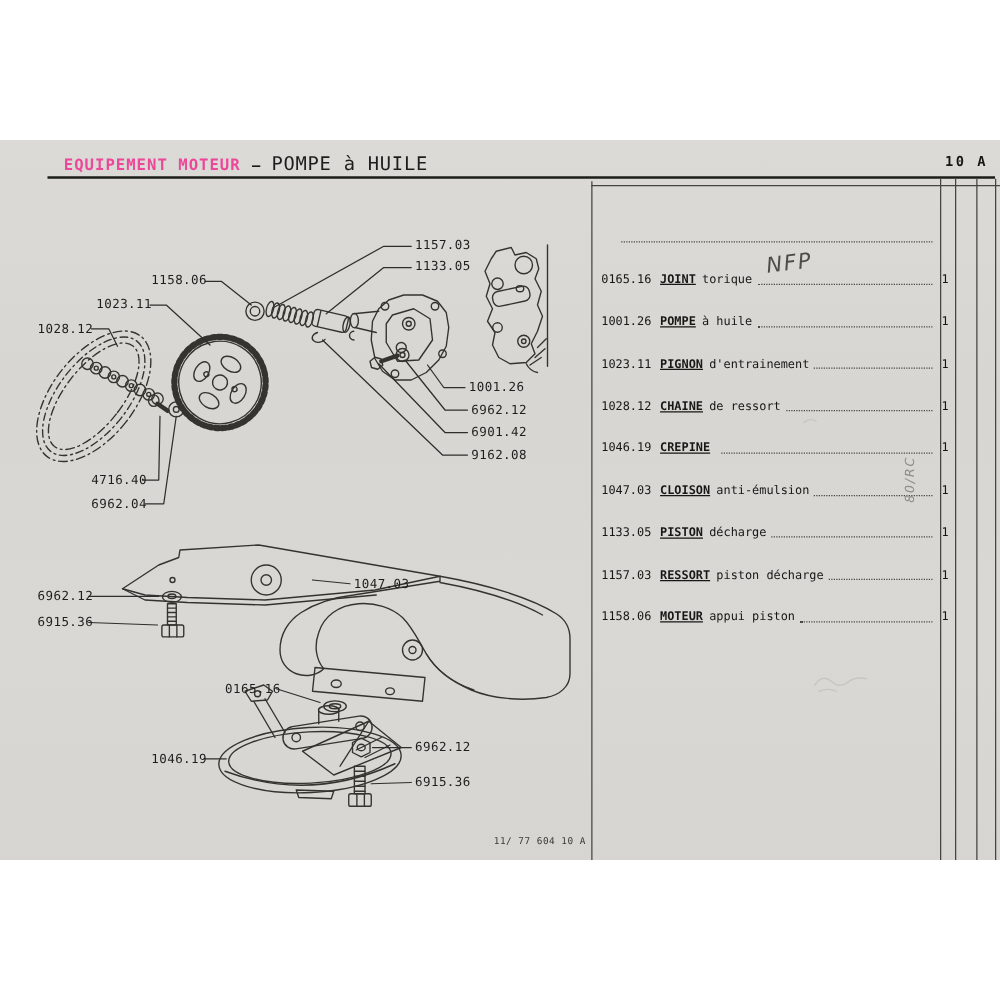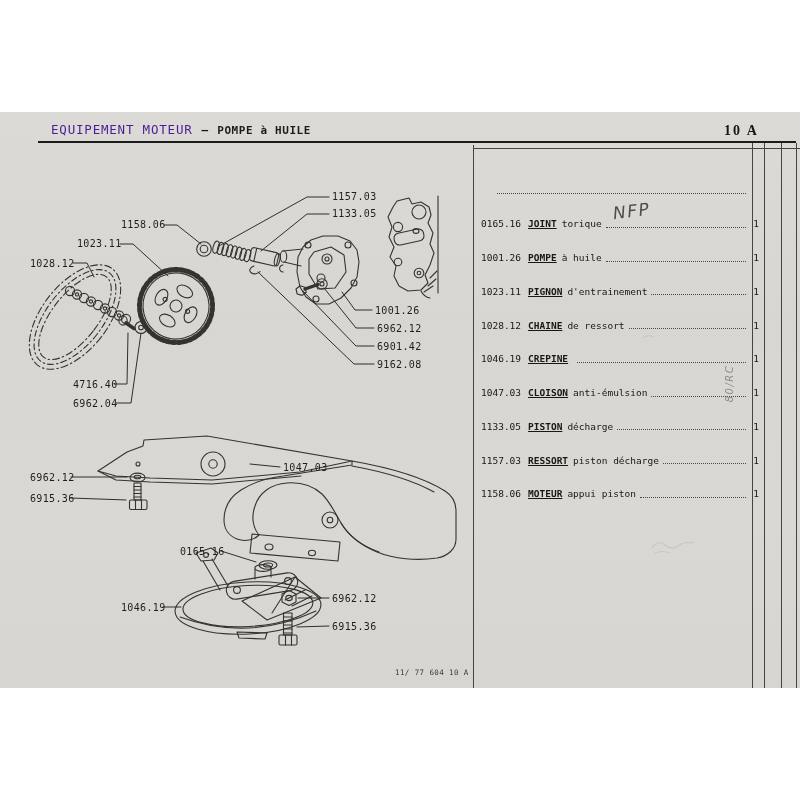--- a/index.html
+++ b/index.html
@@ -16,26 +16,26 @@
   }
   .scan{
     position:absolute;left:0;top:112px;width:800px;height:576px;
     background:linear-gradient(180deg,#dbdad6 0%,#d7d6d2 35%,#d9d8d4 70%,#d6d5d1 100%);
   }
   
   .hdr{
     position:absolute;left:51px;top:122px;display:flex;align-items:baseline;gap:9px;
     white-space:nowrap;
   }
-  .hdr .title{font-size:12.5px;font-weight:400;letter-spacing:.8px;color:#4c1d95;}
+  .hdr .title{font-size:12.5px;font-weight:700;letter-spacing:.8px;color:#ec4899;}
   .hdr .sep{font-size:11px;font-weight:700;color:#171715;}
-  .hdr .subtitle{font-size:11px;font-weight:700;letter-spacing:.6px;color:#1d1d1b;}
+  .hdr .subtitle{font-size:15px;font-weight:400;letter-spacing:.6px;color:#1d1d1b;}
   .pageno{
-    position:absolute;left:724px;top:123px;font-size:14px;font-weight:700;
-    letter-spacing:2px;color:#171715;white-space:nowrap;font-family:Liberation Serif, serif;
+    position:absolute;left:756px;top:123px;font-size:11px;font-weight:700;
+    letter-spacing:2px;color:#171715;white-space:nowrap;
   }
   .rule-thick{position:absolute;left:38px;top:141px;width:758px;height:2.4px;background:#1c1c1a;}
   
   .tline{position:absolute;background:#45443f;}
   .t-top{left:473px;top:147.5px;width:327px;height:1.1px;}
   .t-v0{left:473px;top:145px;width:1.3px;height:543px;}
   .t-v1{left:752px;top:143px;width:1.2px;height:545px;}
   .t-v2{left:764px;top:143px;width:1.2px;height:545px;}
   .t-v3{left:781px;top:143px;width:1.2px;height:545px;}
   .t-v4{left:796px;top:143px;width:1.4px;height:545px;}

